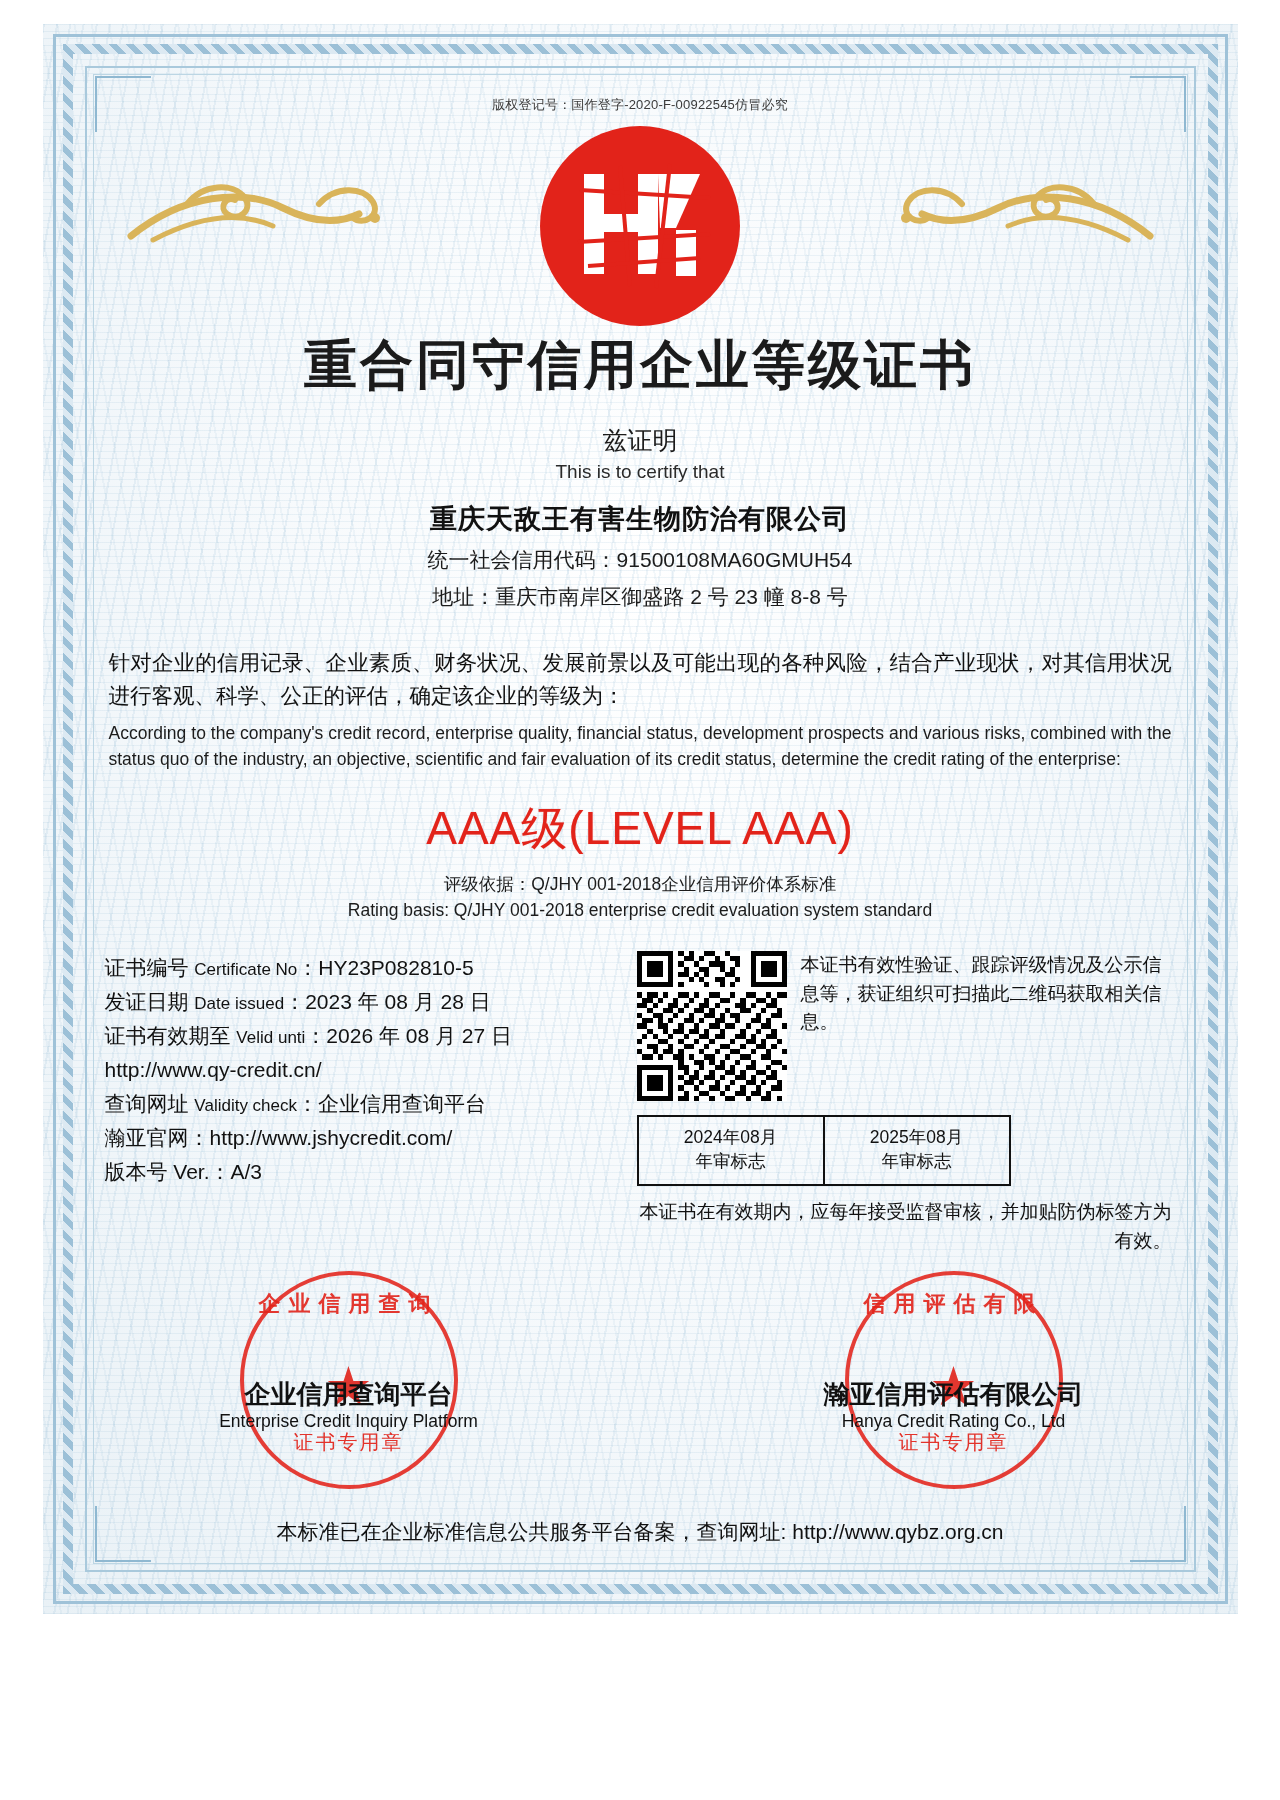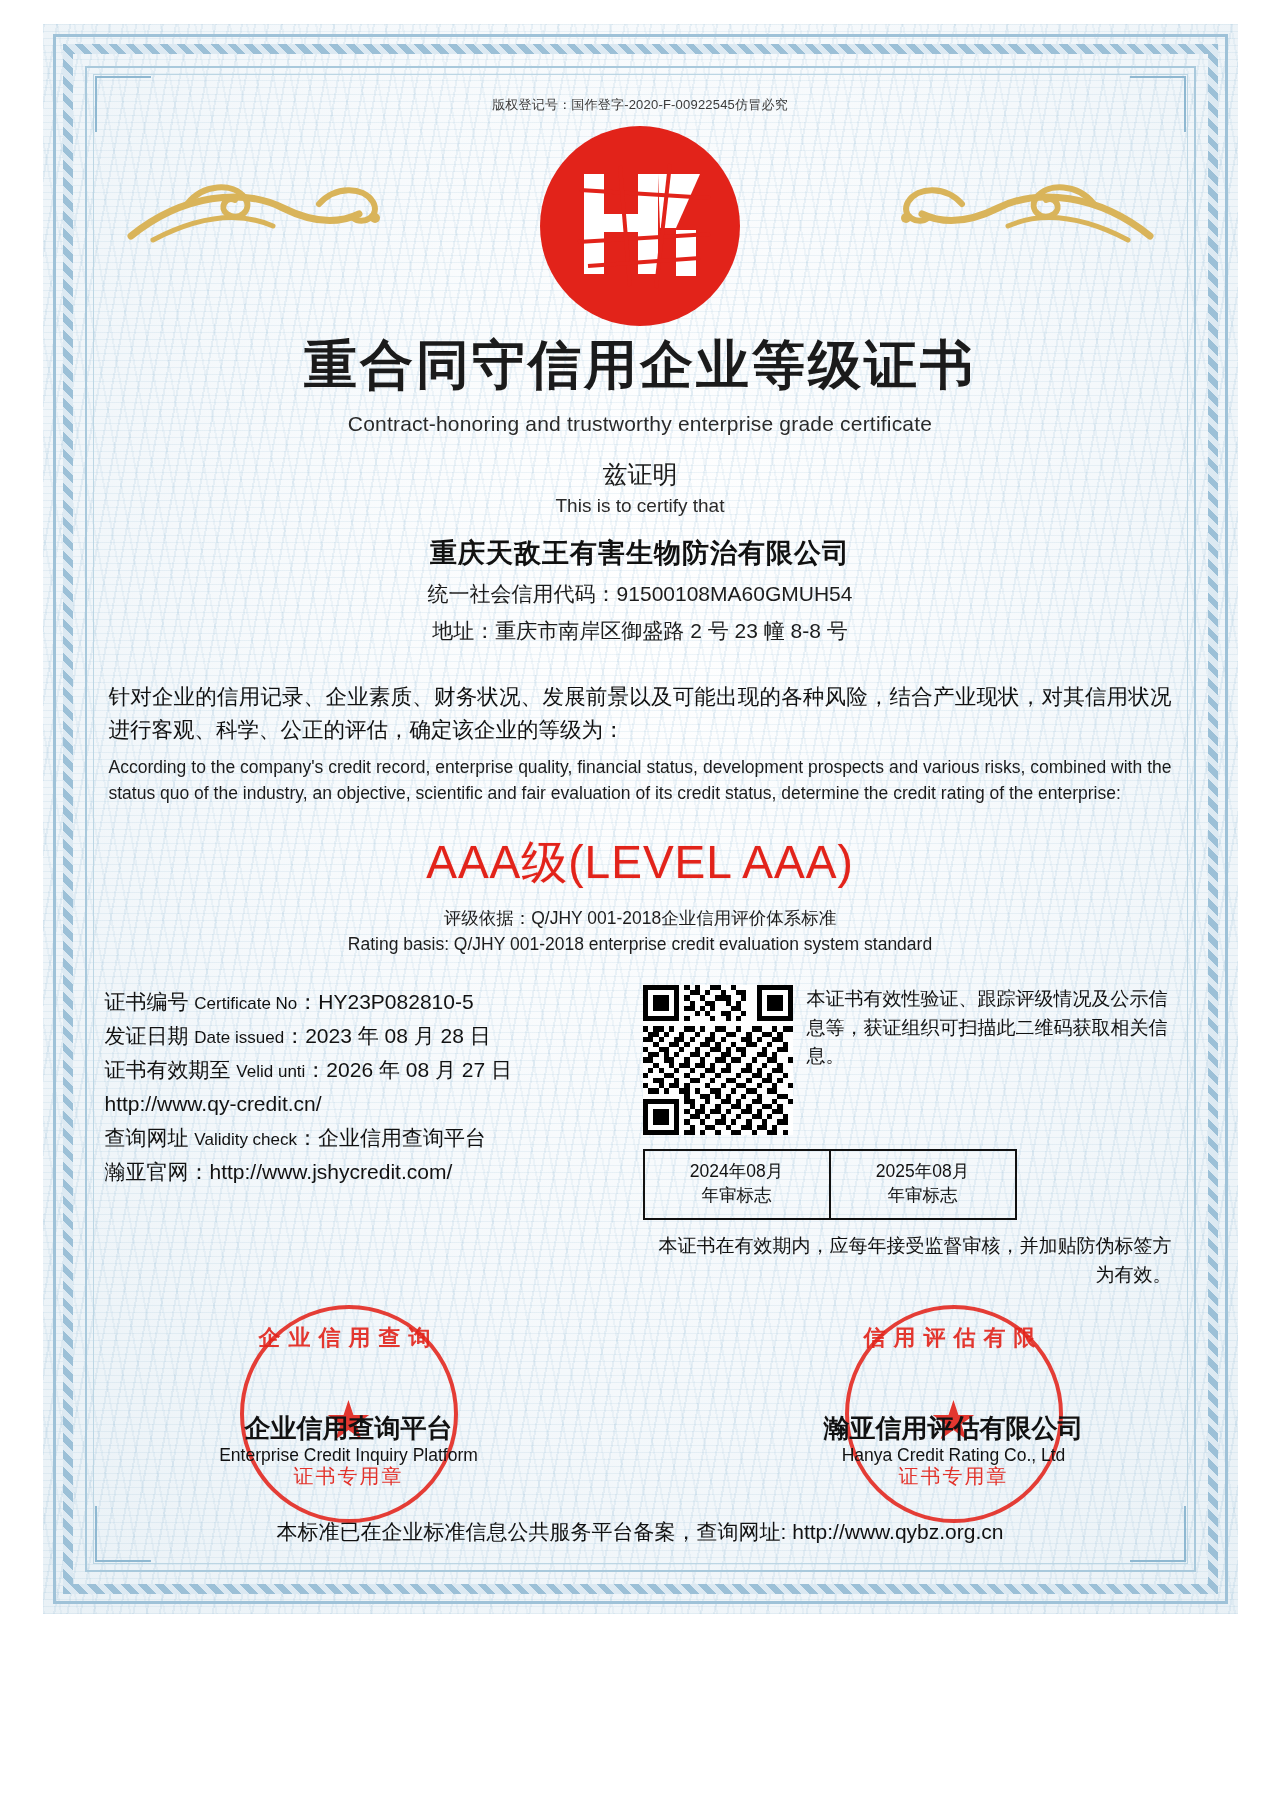--- a/index.html
+++ b/index.html
@@ -197,21 +197,21 @@
   .basis-en {
     text-align: center;
     font-size: 17.5px;
     color: #1c1c1c;
     margin-top: 4px;
   }
 
   .lower {
     display: flex;
     margin-top: 30px;
-    gap: 18px;
+    gap: 12px;
   }
   .lower-left { width: 520px; }
   .lower-right { flex: 1; }
 
   .detail {
     font-size: 21px;
     color: #111;
     line-height: 1.62;
     white-space: nowrap;
   }
@@ -392,21 +392,20 @@
           <path d="M8 62 C60 20, 120 14, 160 34 C190 49, 215 50, 236 40" fill="none" stroke="#d9b45a" stroke-width="7" stroke-linecap="round"></path>
           <path d="M30 66 C80 40, 118 38, 150 52" fill="none" stroke="#d9b45a" stroke-width="5" stroke-linecap="round"></path>
           <path d="M64 30 C80 10, 110 8, 122 24 C130 36, 116 48, 104 40 C96 34, 102 22, 112 26" fill="none" stroke="#d9b45a" stroke-width="6" stroke-linecap="round"></path>
           <path d="M196 30 C212 12, 240 12, 250 28 C258 42, 240 52, 230 44" fill="none" stroke="#d9b45a" stroke-width="6" stroke-linecap="round"></path>
           <circle cx="252" cy="44" r="5" fill="#d9b45a"></circle>
         </svg>
       </div>
     </div>
 
     <div class="title-cn">重合同守信用企业等级证书</div>
-    <div class="title-en">Contract-honoring and trustworthy enterprise grade certificate</div>
 
     <div class="certify-cn">兹证明</div>
     <div class="certify-en">This is to certify that</div>
 
     <div class="company">重庆天敌王有害生物防治有限公司</div>
     <div class="meta-line">统一社会信用代码：91500108MA60GMUH54</div>
     <div class="meta-line">地址：重庆市南岸区御盛路 2 号 23 幢 8-8 号</div>
 
     <div class="para">
       <div class="para-cn">针对企业的信用记录、企业素质、财务状况、发展前景以及可能出现的各种风险，结合产业现状，对其信用状况进行客观、科学、公正的评估，确定该企业的等级为：</div>
@@ -430,20 +429,21 @@
         <div class="detail">
           <span>证书有效期至</span>
           <span class="lbl-en">Velid unti</span><span>：</span><span>2026 年 08 月 27 日</span>
         </div>
         <div class="detail">http://www.qy-credit.cn/</div>
         <div class="detail">
           <span>查询网址</span>
           <span class="lbl-en">Validity check</span><span>：</span><span>企业信用查询平台</span>
         </div>
         <div class="detail">瀚亚官网：http://www.jshycredit.com/</div>
+        <div class="detail">版本号 Ver.：A/3</div>
       </div>
 
       <div class="lower-right">
         <div class="qr-row">
           <div class="qr">
             <svg viewBox="0 0 29 29" width="150" height="150" shape-rendering="crispEdges">
               <rect width="29" height="29" fill="#ffffff"></rect>
               <g fill="#000000">
                 <rect x="0" y="0" width="7" height="1"></rect>
                   <rect x="0" y="6" width="7" height="1"></rect>

